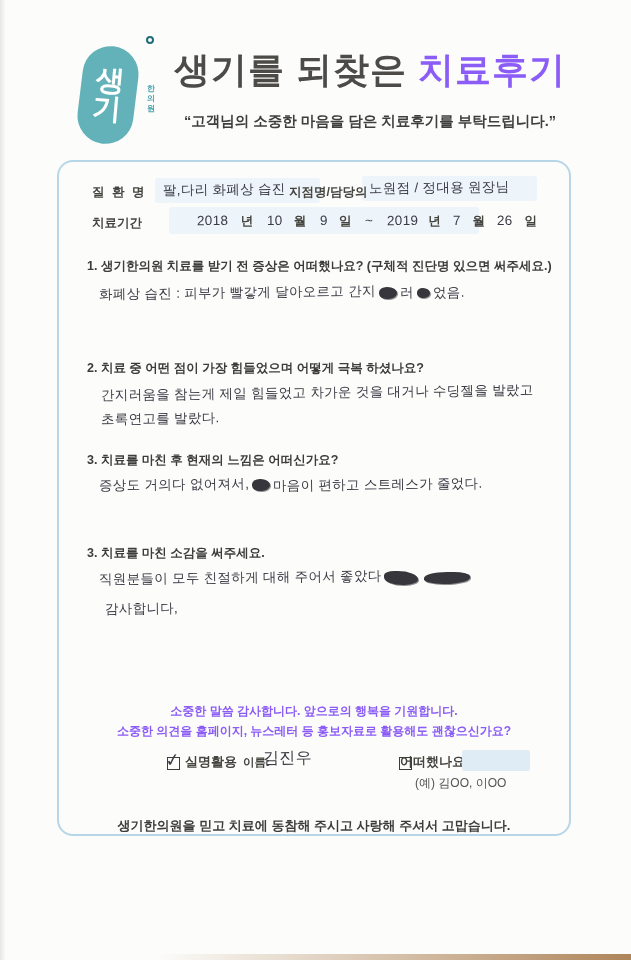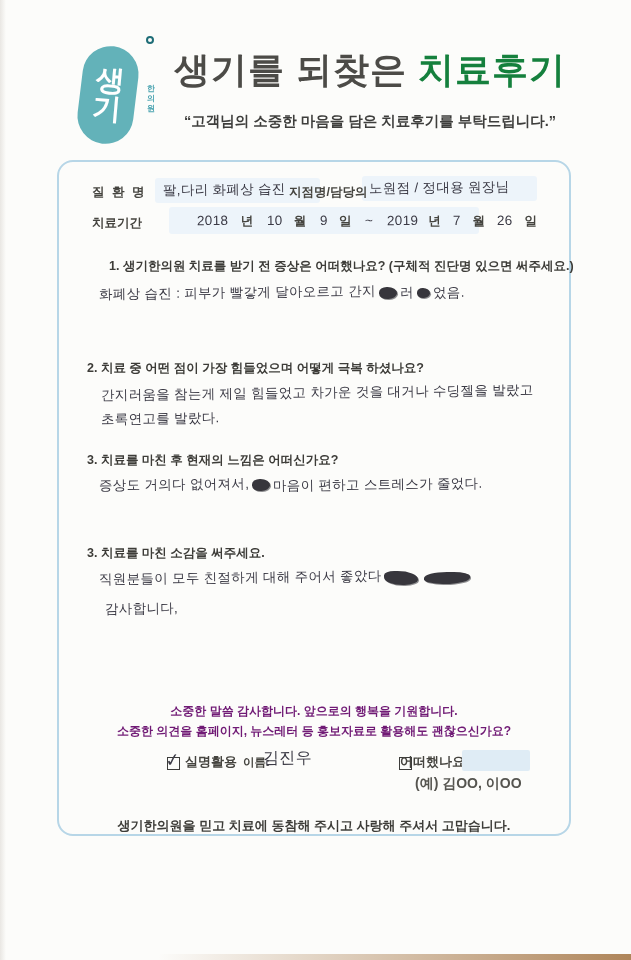--- a/index.html
+++ b/index.html
@@ -23,21 +23,21 @@
     display:flex; flex-direction:column; align-items:center; justify-content:center;
     color:#ffffff; }
   .logo-char { font-size:29px; font-weight:bold; line-height:0.95; transform:rotate(-2deg); }
   .logo-ring { position:absolute; left:72px; top:4px; width:8px; height:8px;
     border:2.5px solid #1e6d77; border-radius:50%; }
   .logo-vertical { position:absolute; left:70px; top:46px; writing-mode:vertical-rl;
     font-size:8px; letter-spacing:2px; color:#4aa3b0; font-weight:bold; }
 
   .title-line { position:absolute; left:120px; top:46px; width:500px; text-align:center;
     font-size:36px; font-weight:bold; letter-spacing:1px; color:#4c4b47; white-space:nowrap; }
-  .title-accent { color:#15803d; }
+  .title-accent { color:#8b5cf6; }
   .subtitle { position:absolute; left:120px; top:112px; width:500px; text-align:center;
     font-size:14.5px; font-weight:bold; color:#3e3e3c; }
 
   
   .form-box { position:absolute; left:57px; top:160px; width:514px; height:676px;
     border:2px solid #b7d6e7; border-radius:16px; background:transparent; }
   .abs { position:absolute; white-space:nowrap; }
 
   .plabel { font-weight:bold; font-size:12.5px; color:#45443f; }
   .qlabel { font-weight:bold; font-size:12.5px; color:#3d3c38; }
@@ -53,23 +53,23 @@
   .scribble.s-md { width:18px; }
   .scribble.s-lg { width:34px; height:14px; border-radius:30% 60% 40% 55%; }
   .scribble.s-xl { width:46px; height:12px; border-radius:50% 35% 55% 40%; }
 
   .cb { display:inline-block; width:13px; height:13px; border:1.5px solid #3c3c3a;
     background:transparent; vertical-align:-2px; position:relative; }
   .cb .check-icon { position:absolute; left:-3px; top:-9px; font-size:18px;
     color:#3b3a45; transform:rotate(-8deg); font-weight:bold; }
 
   .center-line { left:0; width:100%; text-align:center; }
-  .thanks { font-size:12px; font-weight:bold; color:#701a75; }
+  .thanks { font-size:12px; font-weight:bold; color:#8b5cf6; }
   .closing { font-size:13px; font-weight:bold; color:#3d3c38; }
-  .example-hint { font-size:14px; font-weight:bold; color:#55544f; }
+  .example-hint { font-size:12px; font-weight:normal; color:#55544f; }
   .unit { font-weight:bold; font-size:12.5px; color:#45443f; }
   .anon-band { position:absolute; background:#dfecf5; border-radius:2px; }
 </style>
 </head>
 <body>
 
 <div class="scan-edge-left"></div>
 <div class="scan-edge-bottom"></div>
 
 <div class="logo-wrap">
@@ -109,21 +109,21 @@
     <span class="hw" style="margin-left:9px;">~</span>
     <span class="hw" style="margin-left:9px;">2019</span>
     <span class="unit" style="margin-left:6px;">년</span>
     <span class="hw" style="margin-left:8px;">7</span>
     <span class="unit" style="margin-left:7px;">월</span>
     <span class="hw" style="margin-left:8px;">26</span>
     <span class="unit" style="margin-left:7px;">일</span>
   </span>
 
   
-  <span class="abs qlabel" style="left:28px; top:96px;margin-left:22px;">1. 생기한의원 치료를 받기 전 증상은 어떠했나요? (구체적 진단명 있으면 써주세요.)</span>
+  <span class="abs qlabel" style="left:28px; top:96px;">1. 생기한의원 치료를 받기 전 증상은 어떠했나요? (구체적 진단명 있으면 써주세요.)</span>
   <span class="abs" style="left:40px; top:121px;">
     <span class="hw">화폐상 습진  :   피부가 빨갛게  달아오르고   간지</span><span class="scribble s-md"></span><span class="hw">러</span><span class="scribble s-sm"></span><span class="hw">었음.</span>
   </span>
 
   
   <span class="abs qlabel" style="left:28px; top:198px;">2. 치료 중 어떤 점이 가장 힘들었으며 어떻게 극복 하셨나요?</span>
   <span class="abs hw" style="left:42px; top:222px;">간지러움을 참는게  제일 힘들었고   차가운 것을 대거나   수딩젤을 발랐고</span>
   <span class="abs hw" style="left:42px; top:248px;">초록연고를 발랐다.</span>
 
   

